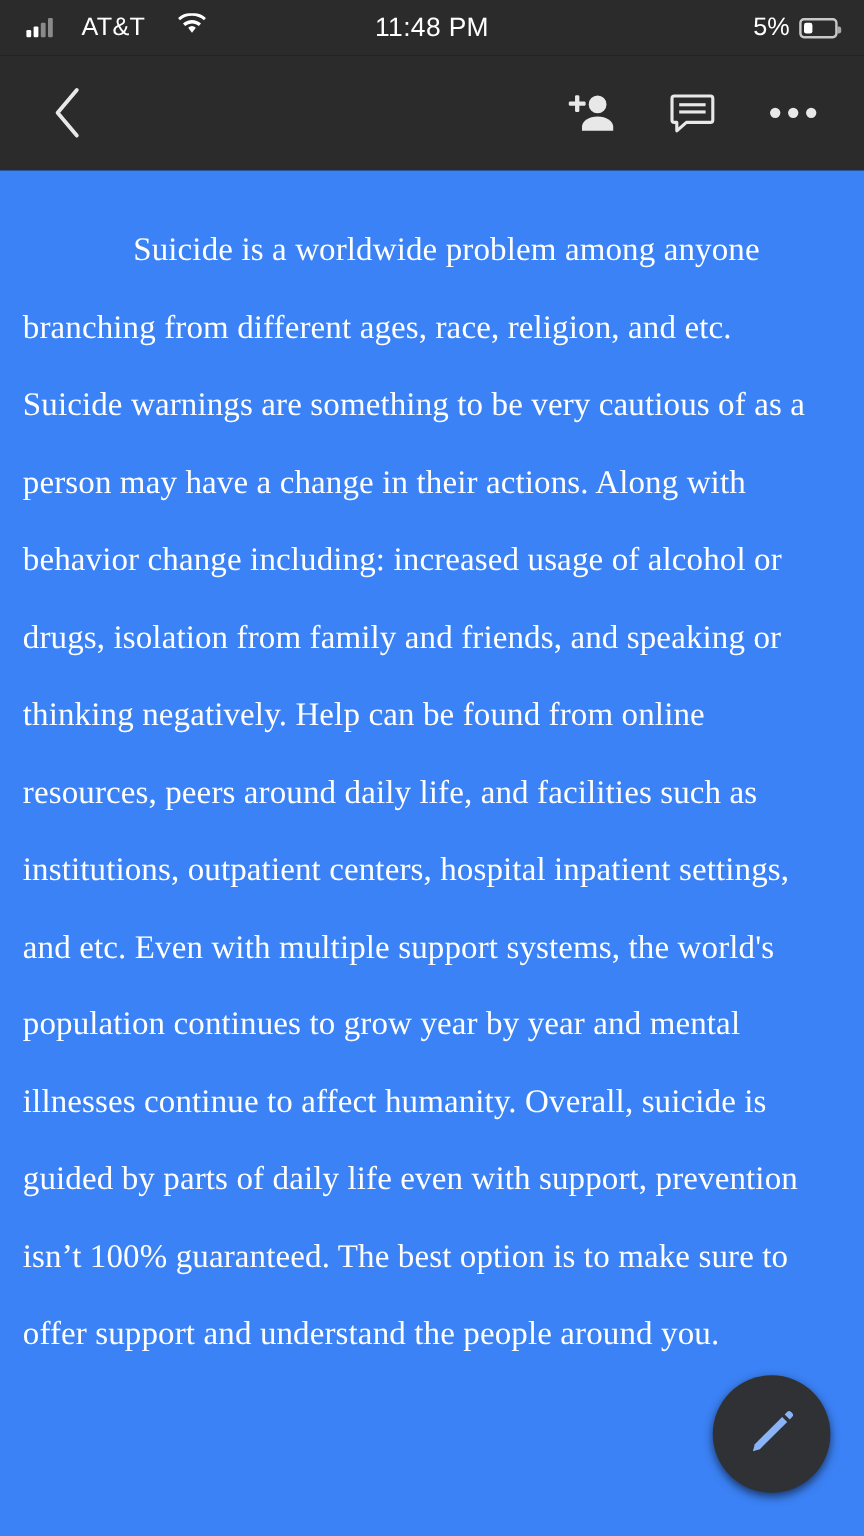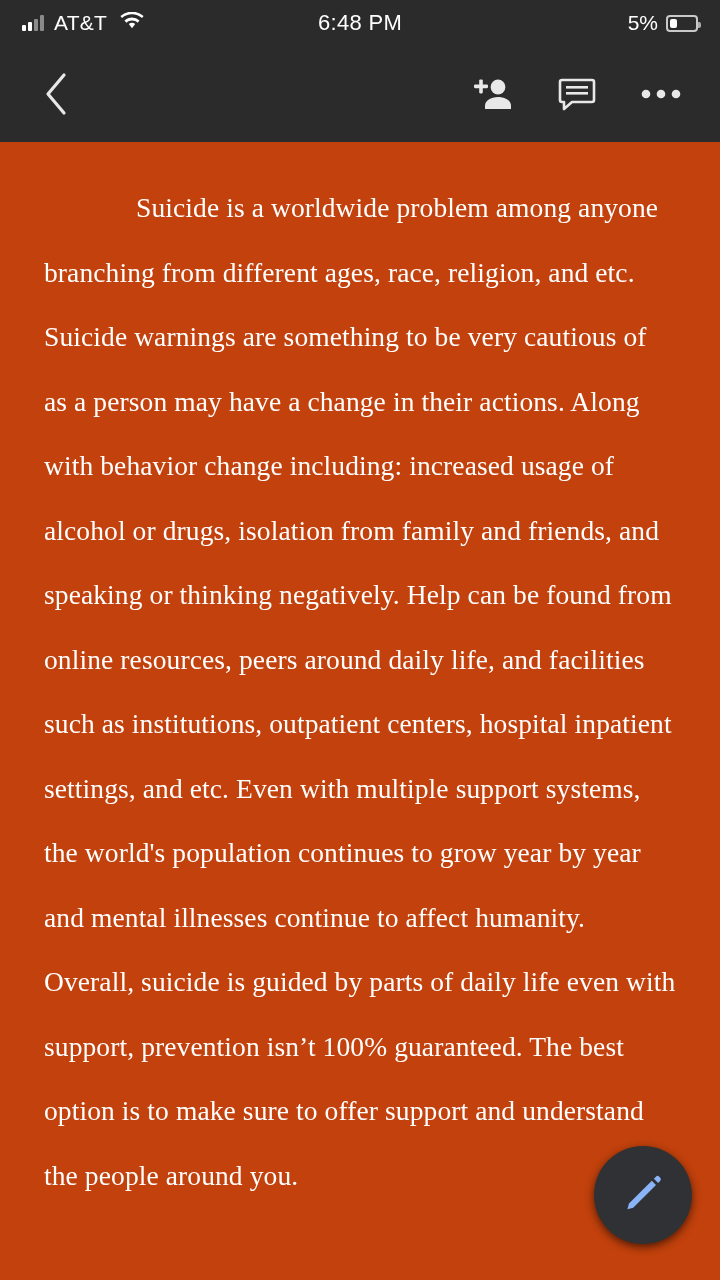--- a/index.html
+++ b/index.html
@@ -26,21 +26,21 @@
     display: flex;
     align-items: center;
     padding: 0 22px;
     color: #ffffff;
     font-size: 21px;
     flex: 0 0 auto;
   }
   .status-left {
     display: flex;
     align-items: center;
-    gap: 10px;
+    gap: 24px;
     flex: 1 1 0;
   }
   .signal-bars {
     display: flex;
     align-items: flex-end;
     gap: 2px;
     height: 16px;
   }
   .signal-bars i {
     display: block;
@@ -118,22 +118,22 @@
   .app-actions {
     display: flex;
     align-items: center;
     gap: 22px;
     margin-right: 4px;
   }
 
   
   .doc {
     flex: 1 1 auto;
-    background: #c2410c;
-    padding: 34px 44px 0 44px;
+    background: #3b82f6;
+    padding: 34px 44px 0 19px;
     overflow: hidden;
     position: relative;
   }
   .doc p {
     color: #ffffff;
     font-family: "Liberation Serif", serif;
     font-size: 27.5px;
     line-height: 64.5px;
     text-indent: 92px;
     letter-spacing: .1px;
@@ -170,21 +170,21 @@
       </span>
       <span class="carrier">AT&amp;T</span>
       <span class="wifi">
         <svg width="24" height="18" viewBox="0 0 24 18">
           <path d="M12 16.2l3.2-4.1a4.9 4.9 0 0 0-6.4 0L12 16.2z" fill="#ffffff"></path>
           <path d="M12 8.6c2.2 0 4.2.8 5.7 2.1l1.8-2.2A11.6 11.6 0 0 0 12 5.6c-2.8 0-5.4 1-7.5 2.9l1.8 2.2A8.6 8.6 0 0 1 12 8.6z" fill="#ffffff"></path>
           <path d="M12 2.2c3.8 0 7.3 1.4 10 3.7l1.6-2A17.6 17.6 0 0 0 12 -.3 17.6 17.6 0 0 0 .4 3.9l1.6 2A15.4 15.4 0 0 1 12 2.2z" fill="#ffffff"></path>
         </svg>
       </span>
     </div>
-    <div class="status-center">6:48 PM</div>
+    <div class="status-center">11:48 PM</div>
     <div class="status-right">
       <span>5%</span>
       <span class="battery">
         <span class="level" style="width: 28%;"></span>
       </span>
     </div>
   </div>
 
   <div class="app-bar">
     <div class="icon-btn back-arrow">

